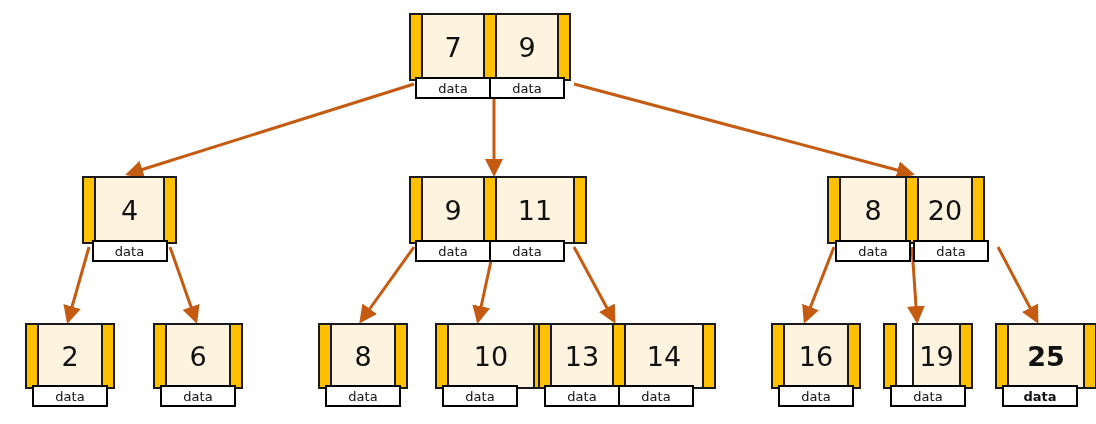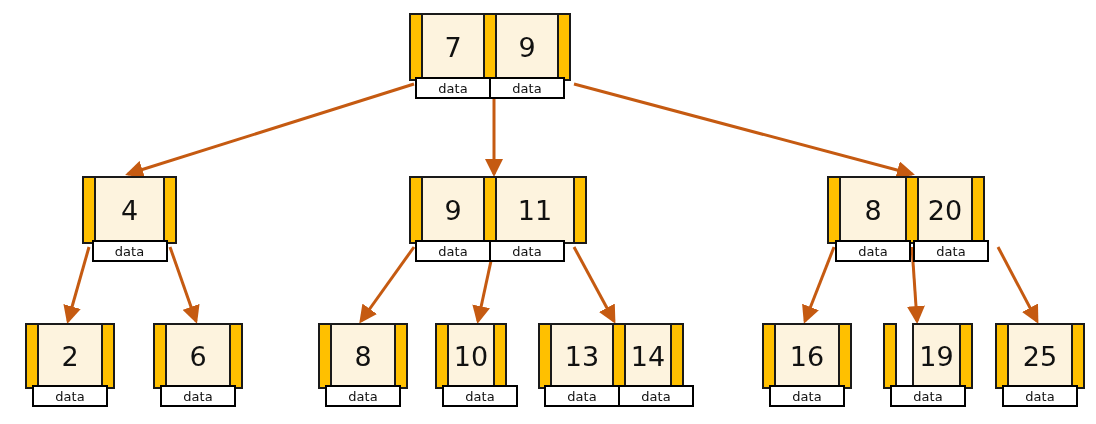--- a/index.html
+++ b/index.html
@@ -159,57 +159,57 @@
       <div class="node" style="left: 318px; top: 323px; width: 90px; height: 66px;">
         <div class="ptr" style="width: 14px;"></div>
         <div class="cellwrap" style="width: 66px;">
           <div class="keycell">8</div>
           <div class="databox" style="width: 76px; height: 22px; top: 62px; left: -5px;">data</div>
         </div>
         <div class="ptr" style="width: 14px;"></div>
       </div>
       <div class="node" style="left: 435px; top: 323px; width: 90px; height: 66px;">
         <div class="ptr" style="width: 14px;"></div>
-        <div class="cellwrap" style="width: 48px;">
+        <div class="cellwrap" style="width: 88px;">
           <div class="keycell">10</div>
           <div class="databox" style="width: 76px; height: 22px; top: 62px; left: -5px;">data</div>
         </div>
         <div class="ptr" style="width: 14px;"></div>
       </div>
       <div class="node" style="left: 538px; top: 323px; width: 169px; height: 66px;">
         <div class="ptr" style="width: 14px;"></div>
         <div class="cellwrap" style="width: 64px;">
           <div class="keycell">13</div>
           <div class="databox" style="width: 76px; height: 22px; top: 62px; left: -6px;">data</div>
         </div>
         <div class="ptr" style="width: 14px;"></div>
-        <div class="cellwrap" style="width: 48px;">
+        <div class="cellwrap" style="width: 80px;">
           <div class="keycell">14</div>
           <div class="databox" style="width: 76px; height: 22px; top: 62px; left: -6px;">data</div>
         </div>
         <div class="ptr" style="width: 14px;"></div>
       </div>
-      <div class="node" style="left: 762px; top: 323px; width: 108px; height: 66px;">
+      <div class="node" style="left: 762px; top: 323px; width: 108px; height: 66px; justify-content: center;">
         <div class="ptr" style="width: 14px;"></div>
         <div class="cellwrap" style="width: 66px;">
           <div class="keycell">16</div>
           <div class="databox" style="width: 76px; height: 22px; top: 62px; left: -5px;">data</div>
         </div>
         <div class="ptr" style="width: 14px;"></div>
       </div>
       <div class="node" style="left: 883px; top: 323px; width: 90px; height: 66px;">
         <div class="ptr" style="width: 14px;"></div>
         <div class="cellwrap" style="width: 66px; padding-left: 17px;">
           <div class="keycell">19</div>
           <div class="databox" style="width: 76px; height: 22px; top: 62px; left: -5px;">data</div>
         </div>
         <div class="ptr" style="width: 14px;"></div>
       </div>
       <div class="node" style="left: 995px; top: 323px; width: 90px; height: 66px;">
         <div class="ptr" style="width: 14px;"></div>
-        <div class="cellwrap" style="width: 66px;">
+        <div class="cellwrap" style="width: 78px; font-weight: bold;">
           <div class="keycell">25</div>
           <div class="databox" style="width: 76px; height: 22px; top: 62px; left: -5px;">data</div>
         </div>
         <div class="ptr" style="width: 14px;"></div>
       </div>
     </div>
 </div>
 
 </body></html>

